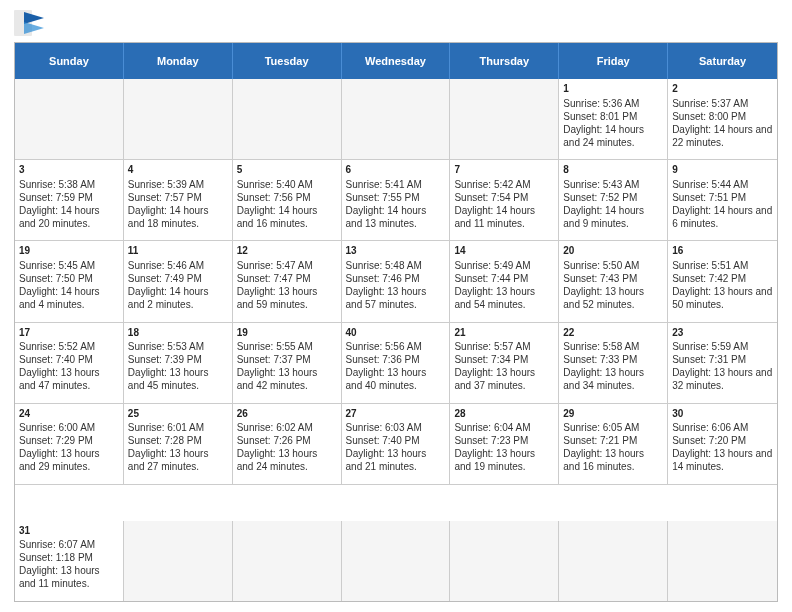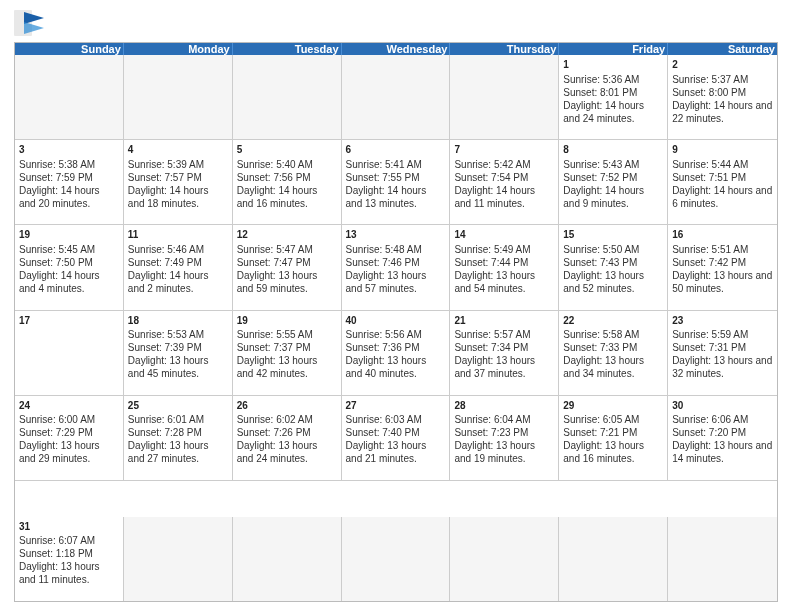--- a/index.html
+++ b/index.html
@@ -58,22 +58,22 @@
     }
     .cal-header-row {
       display: grid;
       grid-template-columns: repeat(7, 1fr);
       background: #2a6db5;
     }
     .cal-header-cell {
       color: #fff;
       font-size: 11px;
       font-weight: bold;
-      text-align: right;
-      padding: 0 2px;
+      text-align: center;
+      padding: 12px 2px;
       border-right: 1px solid #4a8dd5;
     }
     .cal-header-cell:last-child { border-right: none; }
     .cal-body {
       display: flex;
       flex-direction: column;
       flex: 1;
     }
     .cal-row {
       display: grid;
@@ -240,37 +240,41 @@
 and 57 minutes.</div>
           </div>
           <div class="cal-cell">
             <span class="day-number">14</span>
             <div class="cell-info">Sunrise: 5:49 AM
 Sunset: 7:44 PM
 Daylight: 13 hours
 and 54 minutes.</div>
           </div>
           <div class="cal-cell">
-            <span class="day-number">15</span>
+            <span class="day-number">20</span>
             <div class="cell-info">Sunrise: 5:50 AM
 Sunset: 7:43 PM
 Daylight: 13 hours
 and 52 minutes.</div>
           </div>
           <div class="cal-cell">
             <span class="day-number">16</span>
             <div class="cell-info">Sunrise: 5:51 AM
 Sunset: 7:42 PM
 Daylight: 13 hours
 and 50 minutes.</div>
           </div>
         </div>
         <div class="cal-row">
           <div class="cal-cell">
             <span class="day-number">17</span>
+            <div class="cell-info">Sunrise: 5:52 AM
+Sunset: 7:40 PM
+Daylight: 13 hours
+and 47 minutes.</div>
           </div>
           <div class="cal-cell">
             <span class="day-number">18</span>
             <div class="cell-info">Sunrise: 5:53 AM
 Sunset: 7:39 PM
 Daylight: 13 hours
 and 45 minutes.</div>
           </div>
           <div class="cal-cell">
             <span class="day-number">19</span>

